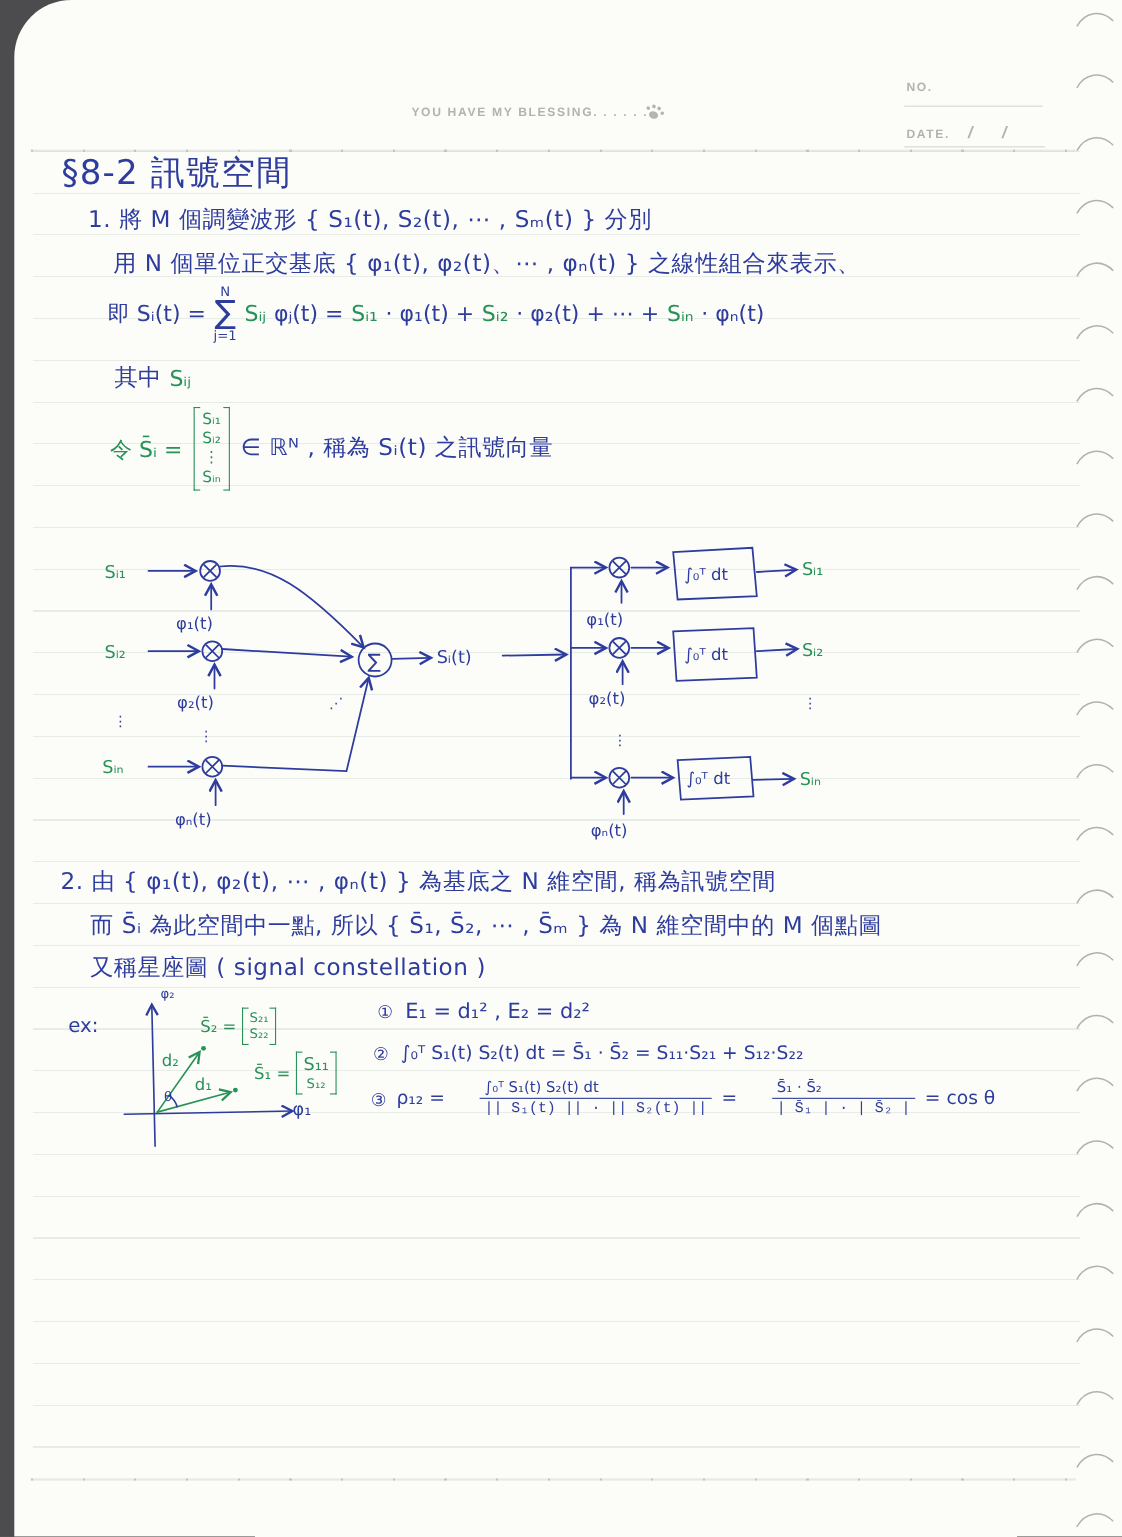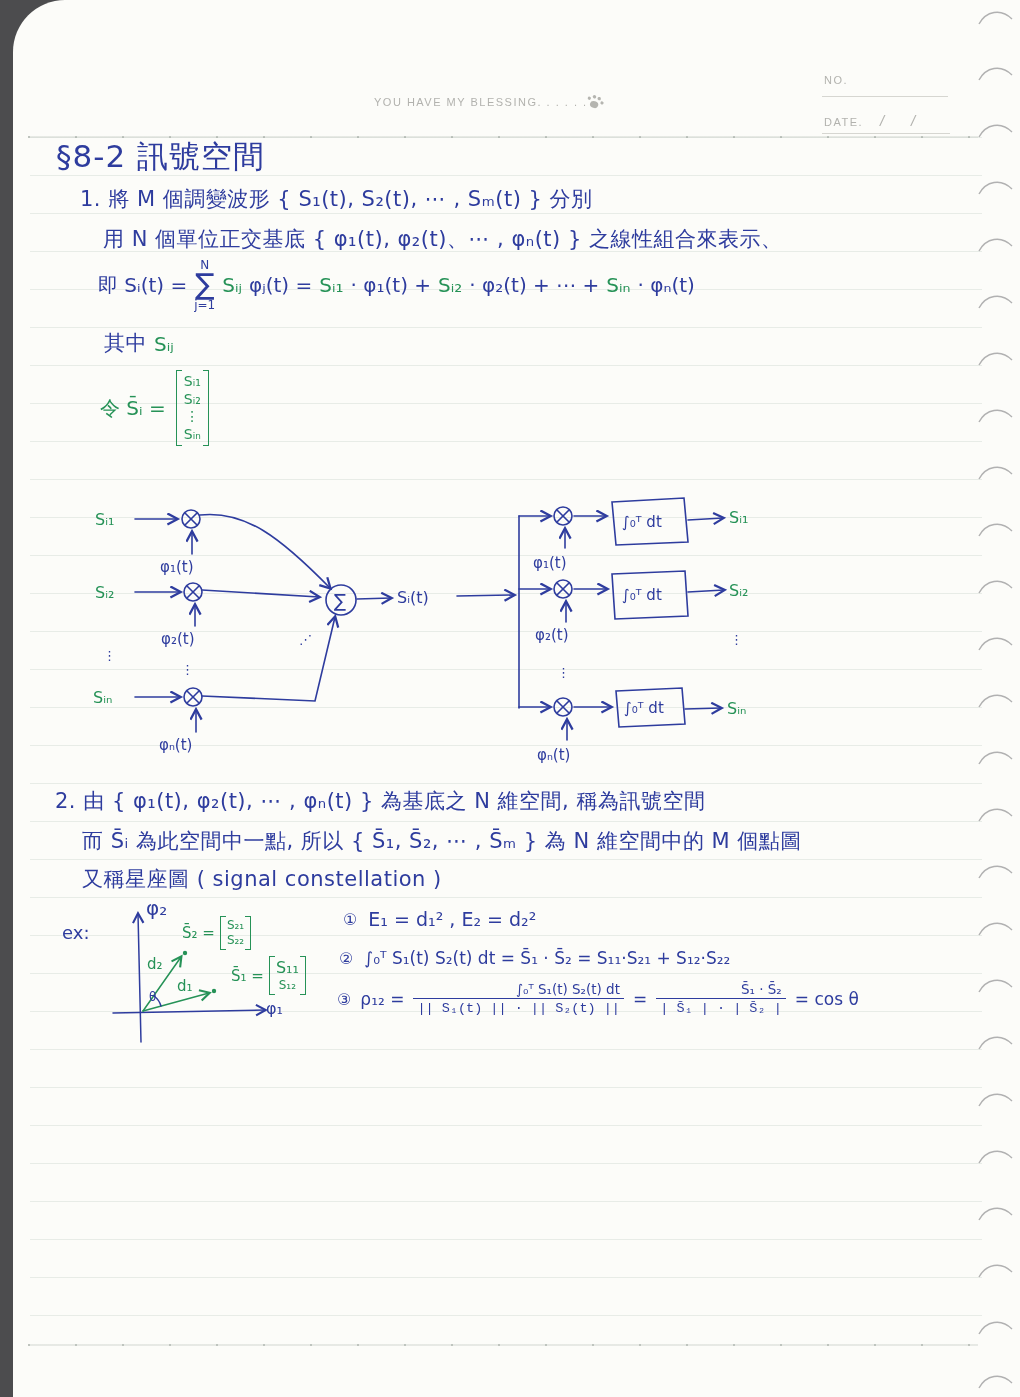--- a/index.html
+++ b/index.html
@@ -6,39 +6,39 @@
   .scan{position:relative;width:1020px;height:1397px;overflow:hidden;background:#4c4c4e;
         font-family:"DejaVu Sans",sans-serif;}
   .page{position:absolute;left:13px;top:0;right:0;bottom:0;background:#fcfcf9;
         border-top-left-radius:52px;}
   .abs{position:absolute;}
   .ruling{position:absolute;left:30px;right:38px;top:100px;bottom:45px;pointer-events:none;
         background:repeating-linear-gradient(180deg,transparent 0,transparent 37px,
         rgba(150,172,158,0.20) 37px,rgba(150,172,158,0.20) 38px);}
   .tickline{position:absolute;left:28px;right:42px;height:2px;
         background:repeating-linear-gradient(90deg,rgba(140,150,142,0.55) 0 2px,rgba(205,210,204,0.45) 2px 47px);}
-  .printed{color:#b2b2ae;font-family:"Liberation Sans",sans-serif;font-size:11px;letter-spacing:1.5px;}
+  .printed{color:#b2b2ae;font-family:"Liberation Sans",sans-serif;font-size:11px;letter-spacing:1.5px;font-weight:bold;}
   .fieldline{position:absolute;height:1px;background:#d6d6d1;}
   .hw{position:absolute;white-space:nowrap;font-family:"DejaVu Sans",sans-serif;}
   .ink-blue{color:#2e3c9e;}
   .ink-green{color:#269257;}
   .cjk{font-size:21px;letter-spacing:0.5px;line-height:1.3;}
   .title{font-size:31px;letter-spacing:1px;}
   .eqflex{display:flex;align-items:center;gap:7px;font-size:20px;}
   .sigma{display:inline-flex;flex-direction:column;align-items:center;line-height:1;font-size:12px;}
   .sigma .mid{font-size:29px;line-height:0.95;}
   .mat{display:inline-flex;flex-direction:column;align-items:center;position:relative;
        padding:3px 8px;line-height:1.25;}
   .mat::before,.mat::after{content:"";position:absolute;top:0;bottom:0;width:5px;
        border:1.6px solid currentColor;}
   .mat::before{left:0;border-right:none;}
   .mat::after{right:0;border-left:none;}
   .mat span{font-size:14px;}
   .vecline{display:flex;align-items:center;gap:10px;font-size:20px;}
-  .frac{display:inline-flex;flex-direction:column;align-items:flex-end;font-size:13.5px;line-height:1.35;}
+  .frac{display:inline-flex;flex-direction:column;align-items:flex-start;font-size:13.5px;line-height:1.35;margin-left:23px;}
   .frac .den{border-top:1.4px solid #2e3c9e;padding:1px 4px 0 4px;font-family:Liberation Mono, monospace;}
   .frac .num{padding:0 4px;}
   .eqrow{display:flex;align-items:center;gap:11px;}
   .circ{font-size:16px;}
   svg text{font-family:"DejaVu Sans",sans-serif;font-size:15px;}
   .tb{fill:#2e3c9e;}
   .tg{fill:#269257;font-size:16px;}
   .dots{font-size:13px;}
 </style>
 </head>
@@ -101,20 +101,21 @@
   </div>
 
   <div class="hw vecline" style="left:100px;top:370px">
     <span class="ink-green">令  S̄ᵢ =</span>
     <span class="mat ink-green">
       <span>Sᵢ₁</span>
       <span>Sᵢ₂</span>
       <span>⋮</span>
       <span>Sᵢₙ</span>
     </span>
+    <span class="ink-blue cjk">∈ ℝᴺ , 稱為 Sᵢ(t) 之訊號向量</span>
   </div>
 
   <svg class="abs bd" style="left:85px;top:492px" width="700" height="290" viewBox="0 0 700 290">
     <defs>
       <marker id="ab" markerWidth="10" markerHeight="10" refX="7" refY="4" orient="auto">
         <polyline points="1,0.5 7.5,4 1,7.5" fill="none" stroke="#2e3c9e" stroke-width="1.4"></polyline>
       </marker>
     </defs>
     <g fill="none" stroke="#2e3c9e" stroke-width="1.6" stroke-linecap="round">
       <line x1="50" y1="27" x2="92" y2="27" marker-end="url(#ab)"></line>
@@ -205,21 +206,21 @@
     <g fill="none" stroke-linecap="round" stroke-width="1.5">
       <line x1="46" y1="144" x2="43" y2="16" stroke="#2e3c9e" marker-end="url(#ab2)"></line>
       <line x1="18" y1="115" x2="170" y2="112" stroke="#2e3c9e" marker-end="url(#ab2)"></line>
       <line x1="48" y1="113" x2="86" y2="59" stroke="#269257" marker-end="url(#ag)"></line>
       <line x1="48" y1="113" x2="114" y2="95" stroke="#269257" marker-end="url(#ag)"></line>
       <path d="M66,108 A19,19 0 0 0 59,98" stroke="#2e3c9e"></path>
     </g>
     <circle cx="90" cy="55" r="2.2" fill="#269257"></circle>
     <circle cx="119" cy="93" r="2.2" fill="#269257"></circle>
   </svg>
-  <div class="hw ink-blue" style="left:146px;top:896px;font-size:20px">φ₂</div>
+  <div class="hw ink-blue" style="left:146px;top:896px;font-size:12px">φ₂</div>
   <div class="hw ink-blue" style="left:266px;top:999px;font-size:16px">φ₁</div>
   <div class="hw ink-green" style="left:147px;top:955px;font-size:15px">d₂</div>
   <div class="hw ink-green" style="left:177px;top:977px;font-size:15px">d₁</div>
   <div class="hw ink-blue" style="left:149px;top:990px;font-size:12px">θ</div>
   <div class="hw ink-green" style="left:182px;top:916px;display:flex;align-items:center;gap:5px;font-size:15px">
     <span>S̄₂ =</span>
     <span class="mat" style="padding:2px 7px">
       <span style="font-size:12px">S₂₁</span>
       <span style="font-size:12px">S₂₂</span>
     </span>

